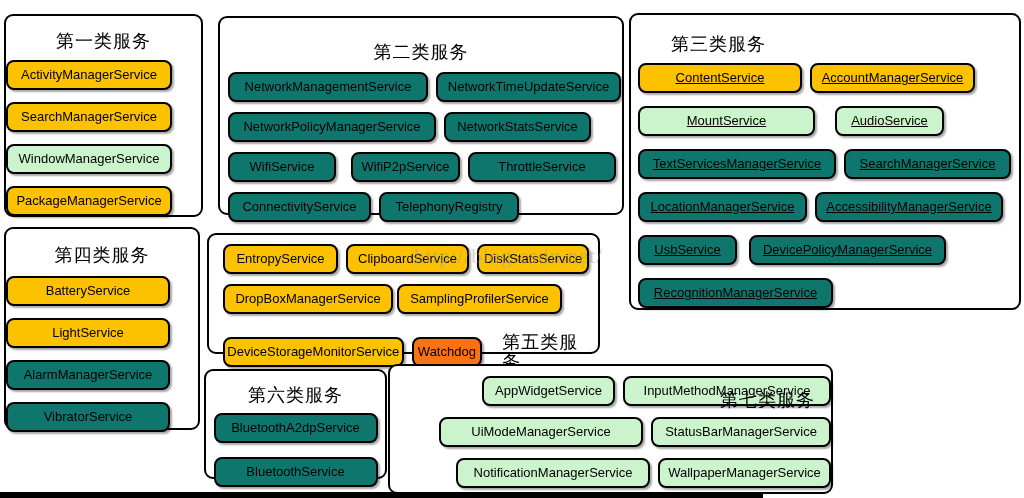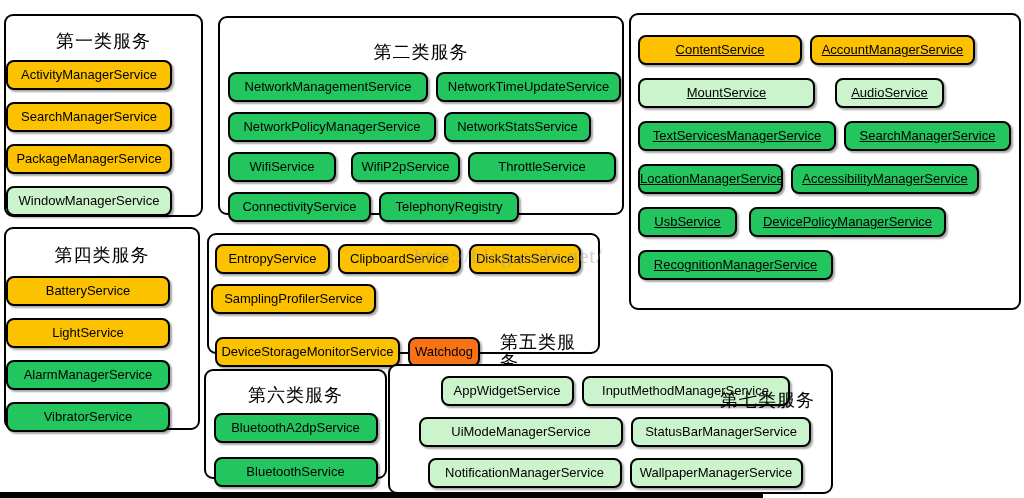--- a/index.html
+++ b/index.html
@@ -20,45 +20,45 @@
   .rows{display:flex;flex-direction:column;}
   .row{display:flex;gap:8px;align-items:center;}
   .svc{
     box-sizing:border-box;height:30px;line-height:26px;border:2px solid #000;
     border-radius:8px;text-align:center;font-size:13px;white-space:nowrap;
     overflow:hidden;background:#fff;box-shadow:2px 2px 2px rgba(0,0,0,0.35);
   }
   .c-orange{background:#FCC200;}
   .c-green{background:#CCF4CC;}
   .c-yellow{background:#f97316;}
-  .c-white{background:#22c55e;}
+  .c-white{background:#0f766e;}
 
   
   .g1{left:4px;top:14px;width:199px;height:203px;padding-top:7px;}
   .g1 .rows{align-items:flex-start;margin-top:9px;gap:12px;}
   
   .g2{left:218px;top:16px;width:406px;height:199px;padding-top:16px;}
   .g2 .rows{padding-left:8px;margin-top:10px;gap:10px;align-items:flex-start;}
   
   .g3{left:629px;top:13px;width:392px;height:297px;padding-top:11px;}
   .g3 .gtitle{padding-left:32px;}
   .g3 .rows{padding-left:7px;margin-top:9px;gap:13px;align-items:flex-start;text-decoration:underline;}
   
   .g4{left:4px;top:227px;width:196px;height:203px;padding-top:8px;}
   .g4 .rows{align-items:flex-start;margin-top:11px;gap:12px;}
   
   .g5{left:207px;top:233px;width:393px;height:121px;padding-top:9px;}
-  .g5 .rows{padding-left:6px;gap:10px;align-items:flex-start;}
+  .g5 .rows{padding-left:14px;gap:10px;align-items:flex-start;}
   .g5 .inline-title{margin-left:12px;}
   
   .g6{left:204px;top:369px;width:183px;height:110px;padding-top:6px;}
   .g6 .rows{align-items:center;margin-top:6px;gap:14px;}
   
   .g7{left:388px;top:364px;width:445px;height:130px;padding-top:10px;}
-  .g7 .rows{padding-left:9px;gap:11px;align-items:center;}
+  .g7 .rows{padding-left:9px;gap:11px;align-items:flex-end;}
   .g7 .corner-title{position:absolute;top:16px;right:8px;}
 
   .watermark{
     position:absolute;left:414px;top:244px;z-index:6;
     font-family:"Liberation Serif","DejaVu Serif",serif;
     font-size:21px;letter-spacing:1px;color:#9a9a9a;opacity:0.45;
     pointer-events:none;
   }
   .bottom-bar{
     position:absolute;left:0;top:492px;width:763px;height:6px;background:#000;
@@ -72,24 +72,24 @@
   <section class="group g1">
     <h2 class="gtitle t-center">第一类服务</h2>
     <div class="rows">
       <div class="row">
           <div class="svc c-orange" style="width:166px">ActivityManagerService</div>
         </div>
       <div class="row">
           <div class="svc c-orange" style="width:166px">SearchManagerService</div>
         </div>
       <div class="row">
+          <div class="svc c-green" style="width:166px">WindowManagerService</div>
+        </div>
+      <div class="row">
           <div class="svc c-orange" style="width:166px">PackageManagerService</div>
-        </div>
-      <div class="row">
-          <div class="svc c-green" style="width:166px">WindowManagerService</div>
         </div>
     </div>
   </section>
 
   <section class="group g2">
     <h2 class="gtitle t-center">第二类服务</h2>
     <div class="rows">
       <div class="row">
         <div class="svc c-white" style="width:200px">NetworkManagementService</div>
         <div class="svc c-white" style="width:185px">NetworkTimeUpdateService</div>
@@ -104,35 +104,36 @@
         <div class="svc c-white" style="width:148px">ThrottleService</div>
       </div>
       <div class="row">
         <div class="svc c-white" style="width:143px">ConnectivityService</div>
         <div class="svc c-white" style="width:140px">TelephonyRegistry</div>
       </div>
     </div>
   </section>
 
   <section class="group g3">
+    <h2 class="gtitle">第三类服务</h2>
     <div class="rows">
       <div class="row">
         <div class="svc c-orange" style="width:164px">ContentService</div>
         <div class="svc c-orange" style="width:165px">AccountManagerService</div>
       </div>
       <div class="row">
         <div class="svc c-green" style="width:177px">MountService</div>
         <div class="svc c-green" style="width:109px;margin-left:12px">AudioService</div>
       </div>
       <div class="row">
         <div class="svc c-white" style="width:198px">TextServicesManagerService</div>
         <div class="svc c-white" style="width:167px">SearchManagerService</div>
       </div>
       <div class="row">
-        <div class="svc c-white" style="width:145px">LocationManagerService</div>
+        <div class="svc c-white" style="width:169px">LocationManagerService</div>
         <div class="svc c-white" style="width:188px">AccessibilityManagerService</div>
       </div>
       <div class="row">
         <div class="svc c-white" style="width:99px">UsbService</div>
         <div class="svc c-white" style="width:197px;margin-left:4px">DevicePolicyManagerService</div>
       </div>
       <div class="row">
         <div class="svc c-white" style="width:195px">RecognitionManagerService</div>
       </div>
     </div>
@@ -157,20 +158,21 @@
   </section>
 
   <section class="group g5">
     <div class="rows">
       <div class="row">
         <div class="svc c-orange" style="width:115px">EntropyService</div>
         <div class="svc c-orange" style="width:123px">ClipboardService</div>
         <div class="svc c-orange" style="width:112px">DiskStatsService</div>
       </div>
       <div class="row">
+        <div class="svc c-orange" style="width:170px">DropBoxManagerService</div>
         <div class="svc c-orange" style="width:165px;margin-left:-4px">SamplingProfilerService</div>
       </div>
       <div class="row">
         <div class="svc c-orange" style="width:195px">DeviceStorageMonitorService</div>
         <div class="svc c-yellow" style="width:76px">Watchdog</div>
         <span class="gtitle inline-title">第五类服务</span>
       </div>
     </div>
   </section>
 

